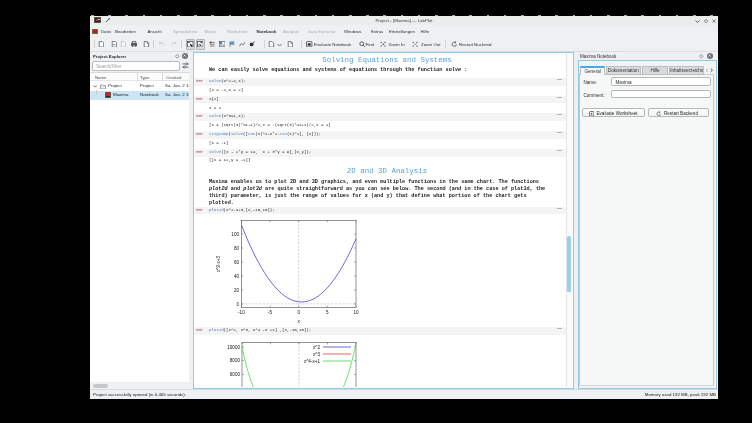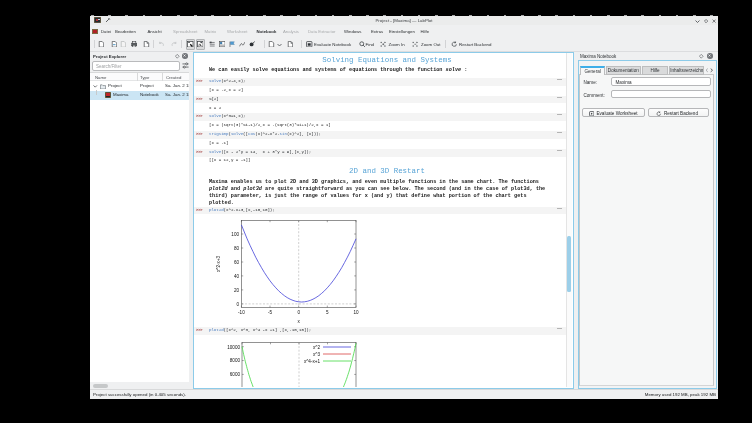--- a/index.html
+++ b/index.html
@@ -256,21 +256,21 @@
         <div class="code" style="top:61px;"><b>solve</b>(x^3=1,x);</div>
         <div class="res" style="top:70px;">[x = (sqrt(3)*%i-1)/2,x = -(sqrt(3)*%i+1)/2,x = 1]</div>
         <div class="stripe" style="top:78px;"></div>
         <div class="prompt" style="top:79px;">&gt;&gt;&gt;</div>
         <div class="code" style="top:79px;"><b>trigsimp</b>(<b>solve</b>([<b>cos</b>(x)^2-x*2-<b>sin</b>(x)^2], [x]));</div>
         <div class="res" style="top:87.5px;">[x = -1]</div>
         <div class="stripe" style="top:96px;"></div>
         <div class="prompt" style="top:97px;">&gt;&gt;&gt;</div>
         <div class="code" style="top:97px;"><b>solve</b>([x - 2*y = 14,&nbsp; x + 3*y = 9],[x,y]);</div>
         <div class="res" style="top:105px;">[[x = 12,y = -1]]</div>
-        <div class="chead" style="top:113.5px;">2D and 3D Restart</div>
+        <div class="chead" style="top:113.5px;">2D and 3D Analysis</div>
         <div class="ctext" style="top:126px;">Maxima enables us to plot 2D and 3D graphics, and even multiple functions in the same chart. The functions</div>
         <div class="ctext" style="top:133px;"><i>plot2d</i> and <i>plot3d</i> are quite straightforward as you can see below. The second (and in the case of plot3d, the</div>
         <div class="ctext" style="top:140px;">third) parameter, is just the range of values for x (and y) that define what portion of the chart gets</div>
         <div class="ctext" style="top:147px;">plotted.</div>
         <div class="stripe" style="top:153.5px;"></div>
         <div class="prompt" style="top:154.5px;">&gt;&gt;&gt;</div>
         <div class="code" style="top:154.5px;"><b>plot2d</b>(x^2-x+3,[x,-10,10]);</div>
         <svg style="position:absolute;left:18.5px;top:163.5px;width:150px;height:110px;" viewBox="0 0 150 110">
           <rect x="28.4" y="3.4" width="114.6" height="87" fill="#fff" stroke="#4a4a4a" stroke-width="0.6"></rect>
           <path d="M85.7 3.4V90.4" stroke="#b0b0b0" stroke-width="0.6" stroke-dasharray="2,1.6"></path>

